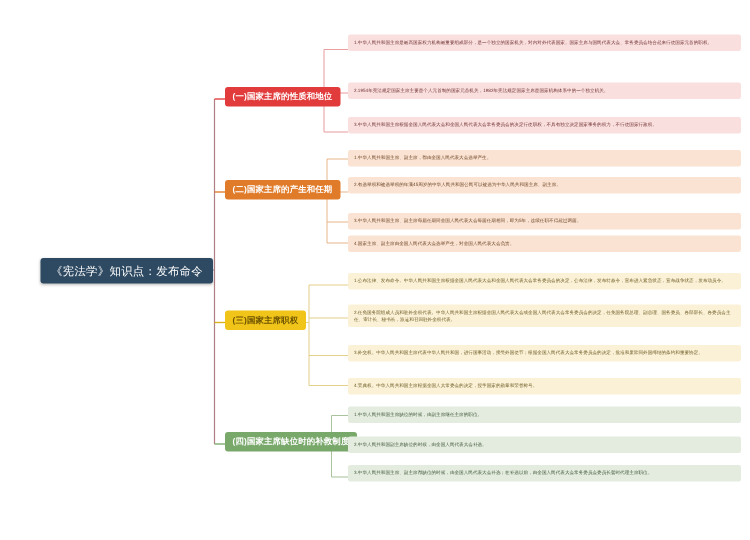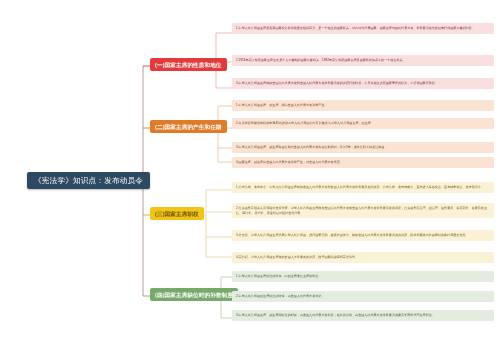--- a/index.html
+++ b/index.html
@@ -110,21 +110,21 @@
     <path d="M206 237 H232" stroke="#e3d08a" stroke-width="0.7" fill="none"></path>
     <path d="M206 257 H232" stroke="#e3d08a" stroke-width="0.7" fill="none"></path>
 
     <path d="M215 296 H221" stroke="#a9c39c" stroke-width="0.7" fill="none"></path>
     <path d="M221 277 V318" stroke="#a9c39c" stroke-width="0.7" fill="none"></path>
     <path d="M221 277 H232" stroke="#a9c39c" stroke-width="0.7" fill="none"></path>
     <path d="M221 297 H232" stroke="#a9c39c" stroke-width="0.7" fill="none"></path>
     <path d="M221 318 H232" stroke="#a9c39c" stroke-width="0.7" fill="none"></path>
   </svg>
 
-  <div class="node root" style="left:27px; top:172px;">《宪法学》知识点：发布动员令</div>
+  <div class="node root" style="left:27px; top:172px;">《宪法学》知识点：发布命令</div>
 
   <div class="node branch b1" style="left:150px; top:58px;">(一)国家主席的性质和地位</div>
   <div class="node leaf l1" style="left:232px; top:23px; width:262px;">1.中华人民共和国主席是最高国家权力机构最重要组成部分，是一个独立的国家机关，对内对外代表国家。国家主席与国民代表大会、常务委员会结合起来行使国家元首的职权。</div>
   <div class="node leaf l1" style="left:232px; top:55px; width:262px;">2.1954年宪法规定国家主席主要是个人元首制的国家元首机关，1982年宪法规定国家主席是国家机构体系中的一个独立机关。</div>
   <div class="node leaf l1" style="left:232px; top:78px; width:262px;">3.中华人民共和国主席根据全国人民代表大会和全国人民代表大会常务委员会的决定行使职权，不具有独立决定国家事务的权力，不行使国家行政权。</div>
 
   <div class="node branch b2" style="left:150px; top:120px;">(二)国家主席的产生和任期</div>
   <div class="node leaf l2" style="left:232px; top:100px; width:262px;">1.中华人民共和国主席、副主席，都由全国人民代表大会选举产生。</div>
   <div class="node leaf l2" style="left:232px; top:118px; width:262px;">2.有选举权和被选举权的年满45周岁的中华人民共和国公民可以被选为中华人民共和国主席、副主席。</div>
   <div class="node leaf l2" style="left:232px; top:142px; width:262px;">3.中华人民共和国主席、副主席每届任期同全国人民代表大会每届任期相同，即为5年，连续任职不得超过两届。</div>

